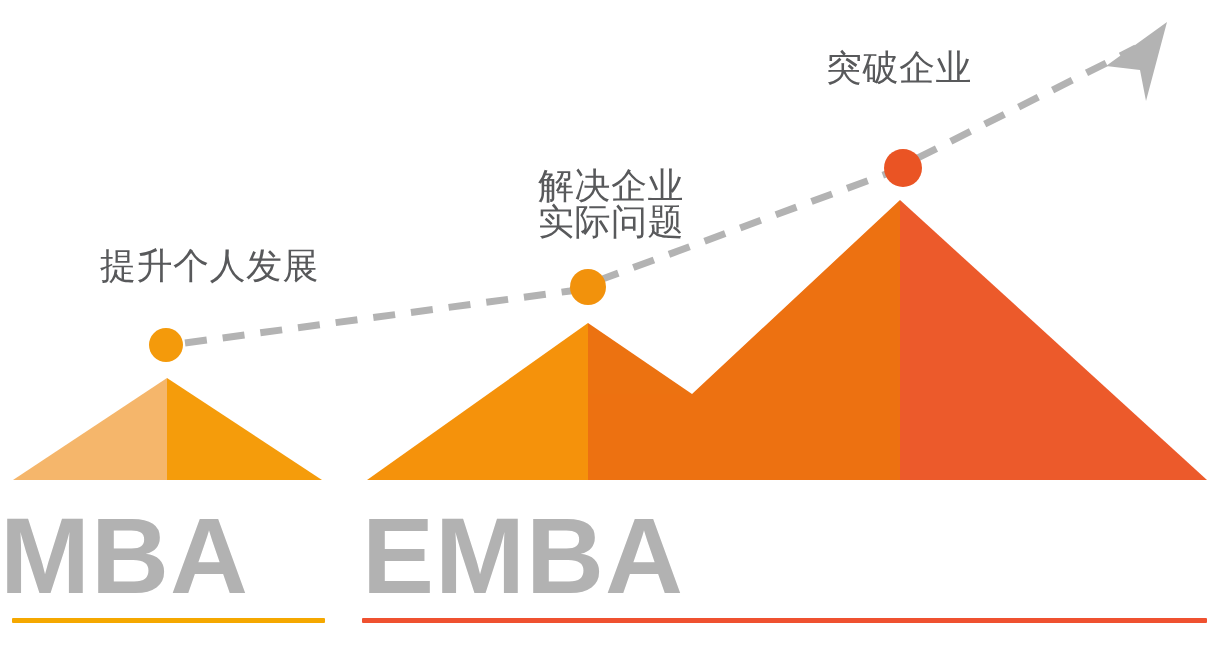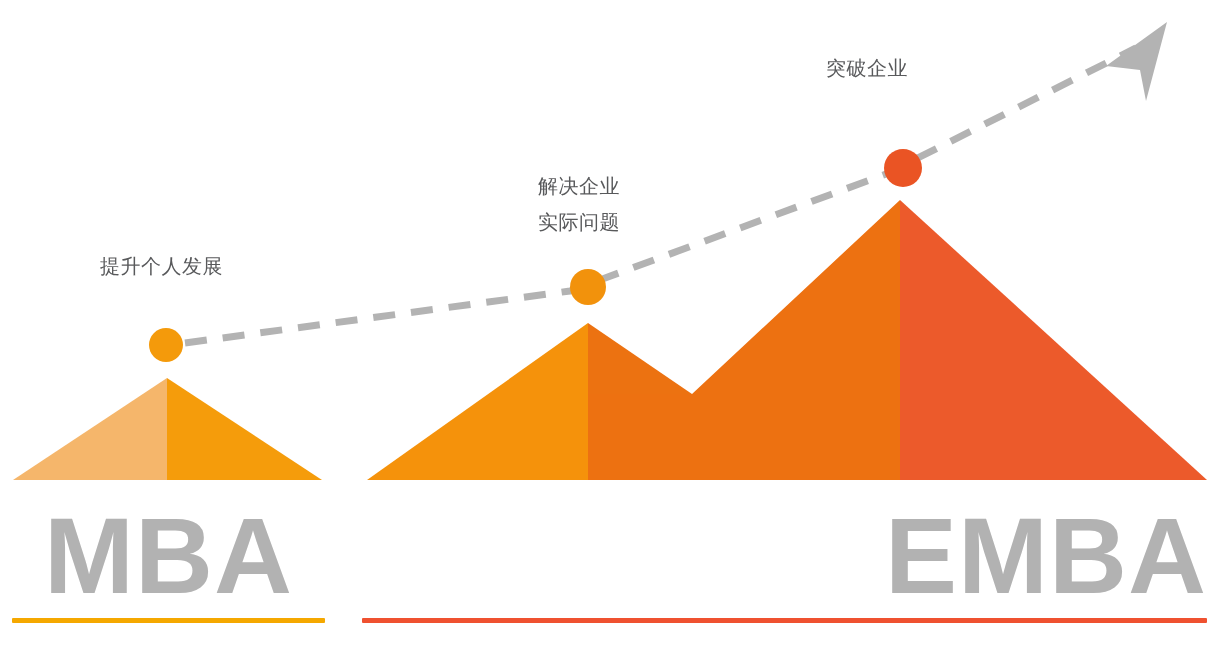--- a/index.html
+++ b/index.html
@@ -21,21 +21,21 @@
   #scene {
     position: absolute;
     left: 0;
     top: 0;
     width: 1215px;
     height: 657px;
   }
   .callout {
     position: absolute;
     color: #58595b;
-    font-size: 20px;
+    font-size: 36px;
     line-height: 36px;
     font-family: "Liberation Sans", "DejaVu Sans", sans-serif;
     white-space: nowrap;
     letter-spacing: 0.5px;
   }
   .callout-line {
     display: block;
   }
   #callout-1 {
     left: 100px;
@@ -59,27 +59,27 @@
     font-family: "Liberation Sans", "DejaVu Sans", sans-serif;
     font-size: 108px;
     line-height: 108px;
     letter-spacing: 1px;
     white-space: nowrap;
   }
   #label-mba {
     left: 0px;
     top: 502px;
     width: 337px;
-    text-align: center;
+    text-align: left;
   }
   #label-emba {
     left: 362px;
     top: 502px;
     width: 845px;
-    text-align: right;
+    text-align: left;
   }
   .rule {
     position: absolute;
     height: 5px;
     border-radius: 1px;
   }
   #rule-mba {
     left: 12px;
     top: 618px;
     width: 313px;

